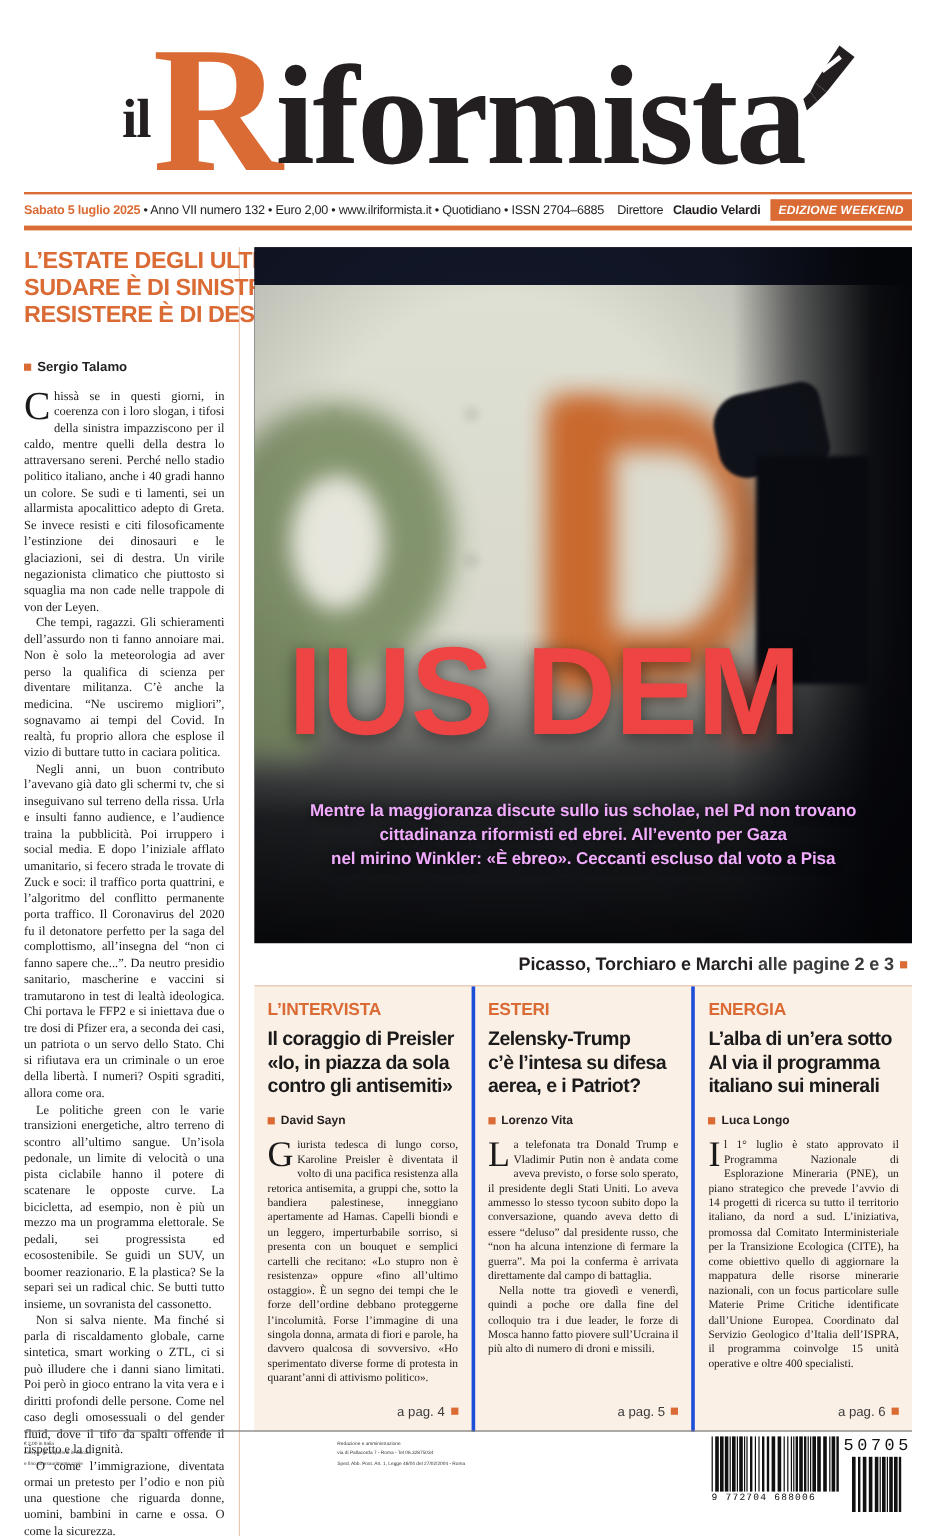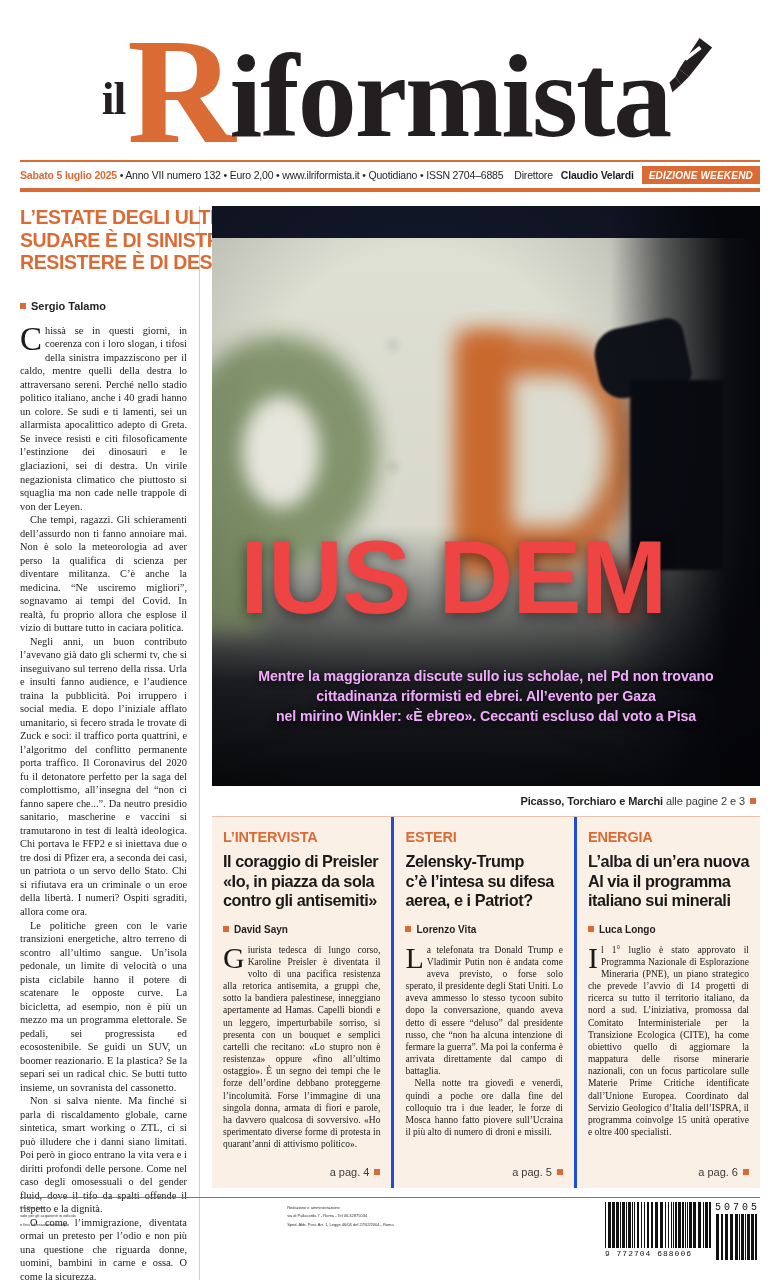--- a/index.html
+++ b/index.html
@@ -320,25 +320,26 @@
     font-size: 14.2px;
     line-height: 1.42;
     text-align: center;
     letter-spacing: -0.1px;
     text-shadow: 0 2px 7px rgba(0,0,0,0.7);
   }
   .photo-sub div { white-space: nowrap; }
 
   .refline {
     text-align: right;
-    font-size: 11px;
+    font-size: 15px;
     color: #3b3b3b;
     padding: 9px 4px 9px 0;
     background: #ffffff;
     letter-spacing: -0.1px;
+    font-weight: bold;
   }
   .refline b { color: #231f20; }
   .refline .sq {
     display: inline-block;
     width: 6px; height: 6px;
     background: #db6b35;
     margin-left: 5px;
     vertical-align: 1px;
   }
 
@@ -462,21 +463,21 @@
     color: #111;
     margin-top: 1px;
   }
   .addon {
     display: flex;
     flex-direction: column;
     align-items: center;
   }
   .addon-digits {
     font-family: "Liberation Mono", monospace;
-    font-size: 10px;
+    font-size: 14px;
     letter-spacing: 3px;
     color: #111;
     margin-bottom: 1px;
   }
 </style>
 </head>
 <body>
 
 <div class="page">
 
@@ -584,21 +585,21 @@
           <div class="story-body">
             <p class="first">La telefonata tra Donald Trump e Vladimir Putin non è andata come aveva previsto, o forse solo sperato, il presidente degli Stati Uniti. Lo aveva ammesso lo stesso tycoon subito dopo la conversazione, quando aveva detto di essere “deluso” dal presidente russo, che “non ha alcuna intenzione di fermare la guerra”. Ma poi la conferma è arrivata direttamente dal campo di battaglia.</p>
           <p>Nella notte tra giovedì e venerdì, quindi a poche ore dalla fine del colloquio tra i due leader, le forze di Mosca hanno fatto piovere sull’Ucraina il più alto di numero di droni e missili.</p>
             </div>
           <div class="pageref"><span>a pag. 5</span><span class="sq"></span></div>
         </div>
 
         <div class="story">
           <div class="kicker">ENERGIA</div>
           <div class="story-head">
-            <div>L’alba di un’era nuova</div>
+            <div>L’alba di un’era sotto</div>
             <div>Al via il programma</div>
             <div>italiano sui minerali</div>
           </div>
           <div class="story-byline">
               <span>Luca Longo</span>
             </div>
           <div class="story-body">
             <p class="first">Il 1° luglio è stato approvato il Programma Nazionale di Esplorazione Mineraria (PNE), un piano strategico che prevede l’avvio di 14 progetti di ricerca su tutto il territorio italiano, da nord a sud. L’iniziativa, promossa dal Comitato Interministeriale per la Transizione Ecologica (CITE), ha come obiettivo quello di aggiornare la mappatura delle risorse minerarie nazionali, con un focus particolare sulle Materie Prime Critiche identificate dall’Unione Europea. Coordinato dal Servizio Geologico d’Italia dell’ISPRA, il programma coinvolge 15 unità operative e oltre 400 specialisti.</p>
           </div>
           <div class="pageref"><span>a pag. 6</span><span class="sq"></span></div>

